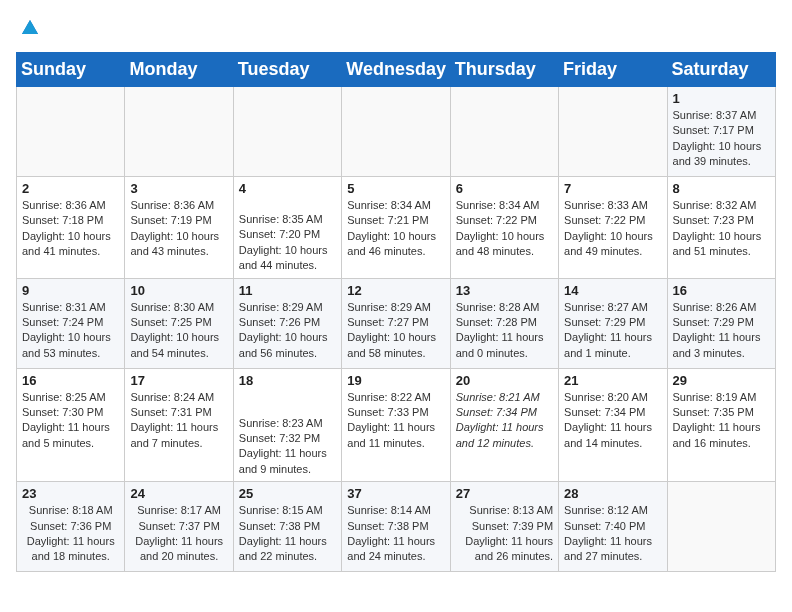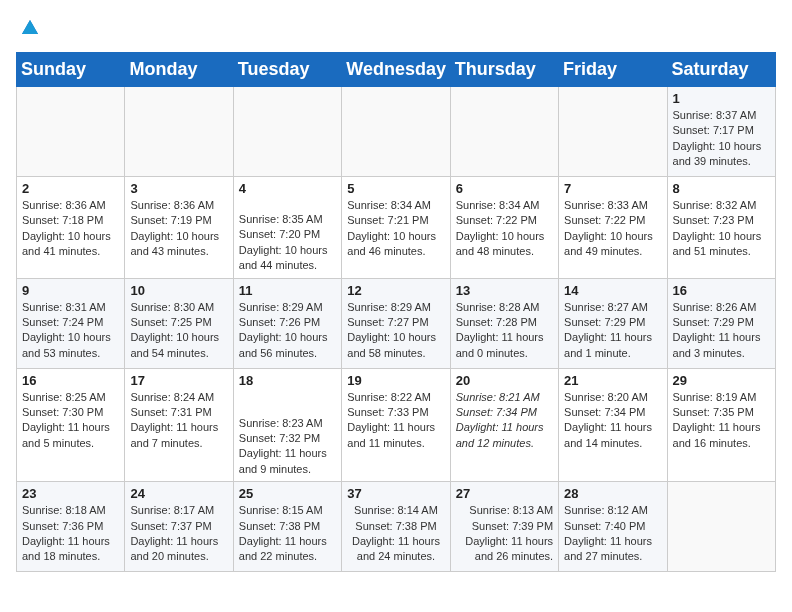--- a/index.html
+++ b/index.html
@@ -291,42 +291,42 @@
           <span class="day-number">29</span>
           <div class="day-info" style="white-space: pre-line;">Sunrise: 8:19 AM
 Sunset: 7:35 PM
 Daylight: 11 hours
 and 16 minutes.</div>
         </td>
       </tr>
       <tr>
         <td>
           <span class="day-number">23</span>
-          <div class="day-info" style="white-space: pre-line;">Sunrise: 8:18 AM
+          <div class="day-info" style="white-space: pre-line; text-align: center;">Sunrise: 8:18 AM
 Sunset: 7:36 PM
 Daylight: 11 hours
 and 18 minutes.</div>
         </td>
         <td>
           <span class="day-number">24</span>
-          <div class="day-info" style="white-space: pre-line;">Sunrise: 8:17 AM
+          <div class="day-info" style="white-space: pre-line; text-align: center;">Sunrise: 8:17 AM
 Sunset: 7:37 PM
 Daylight: 11 hours
 and 20 minutes.</div>
         </td>
         <td>
           <span class="day-number">25</span>
           <div class="day-info" style="white-space: pre-line;">Sunrise: 8:15 AM
 Sunset: 7:38 PM
 Daylight: 11 hours
 and 22 minutes.</div>
         </td>
         <td>
           <span class="day-number">37</span>
-          <div class="day-info" style="white-space: pre-line; text-align: center;">Sunrise: 8:14 AM
+          <div class="day-info" style="white-space: pre-line;">Sunrise: 8:14 AM
 Sunset: 7:38 PM
 Daylight: 11 hours
 and 24 minutes.</div>
         </td>
         <td>
           <span class="day-number">27</span>
           <div class="day-info" style="white-space: pre-line; text-align: right;">Sunrise: 8:13 AM
 Sunset: 7:39 PM
 Daylight: 11 hours
 and 26 minutes.</div>

